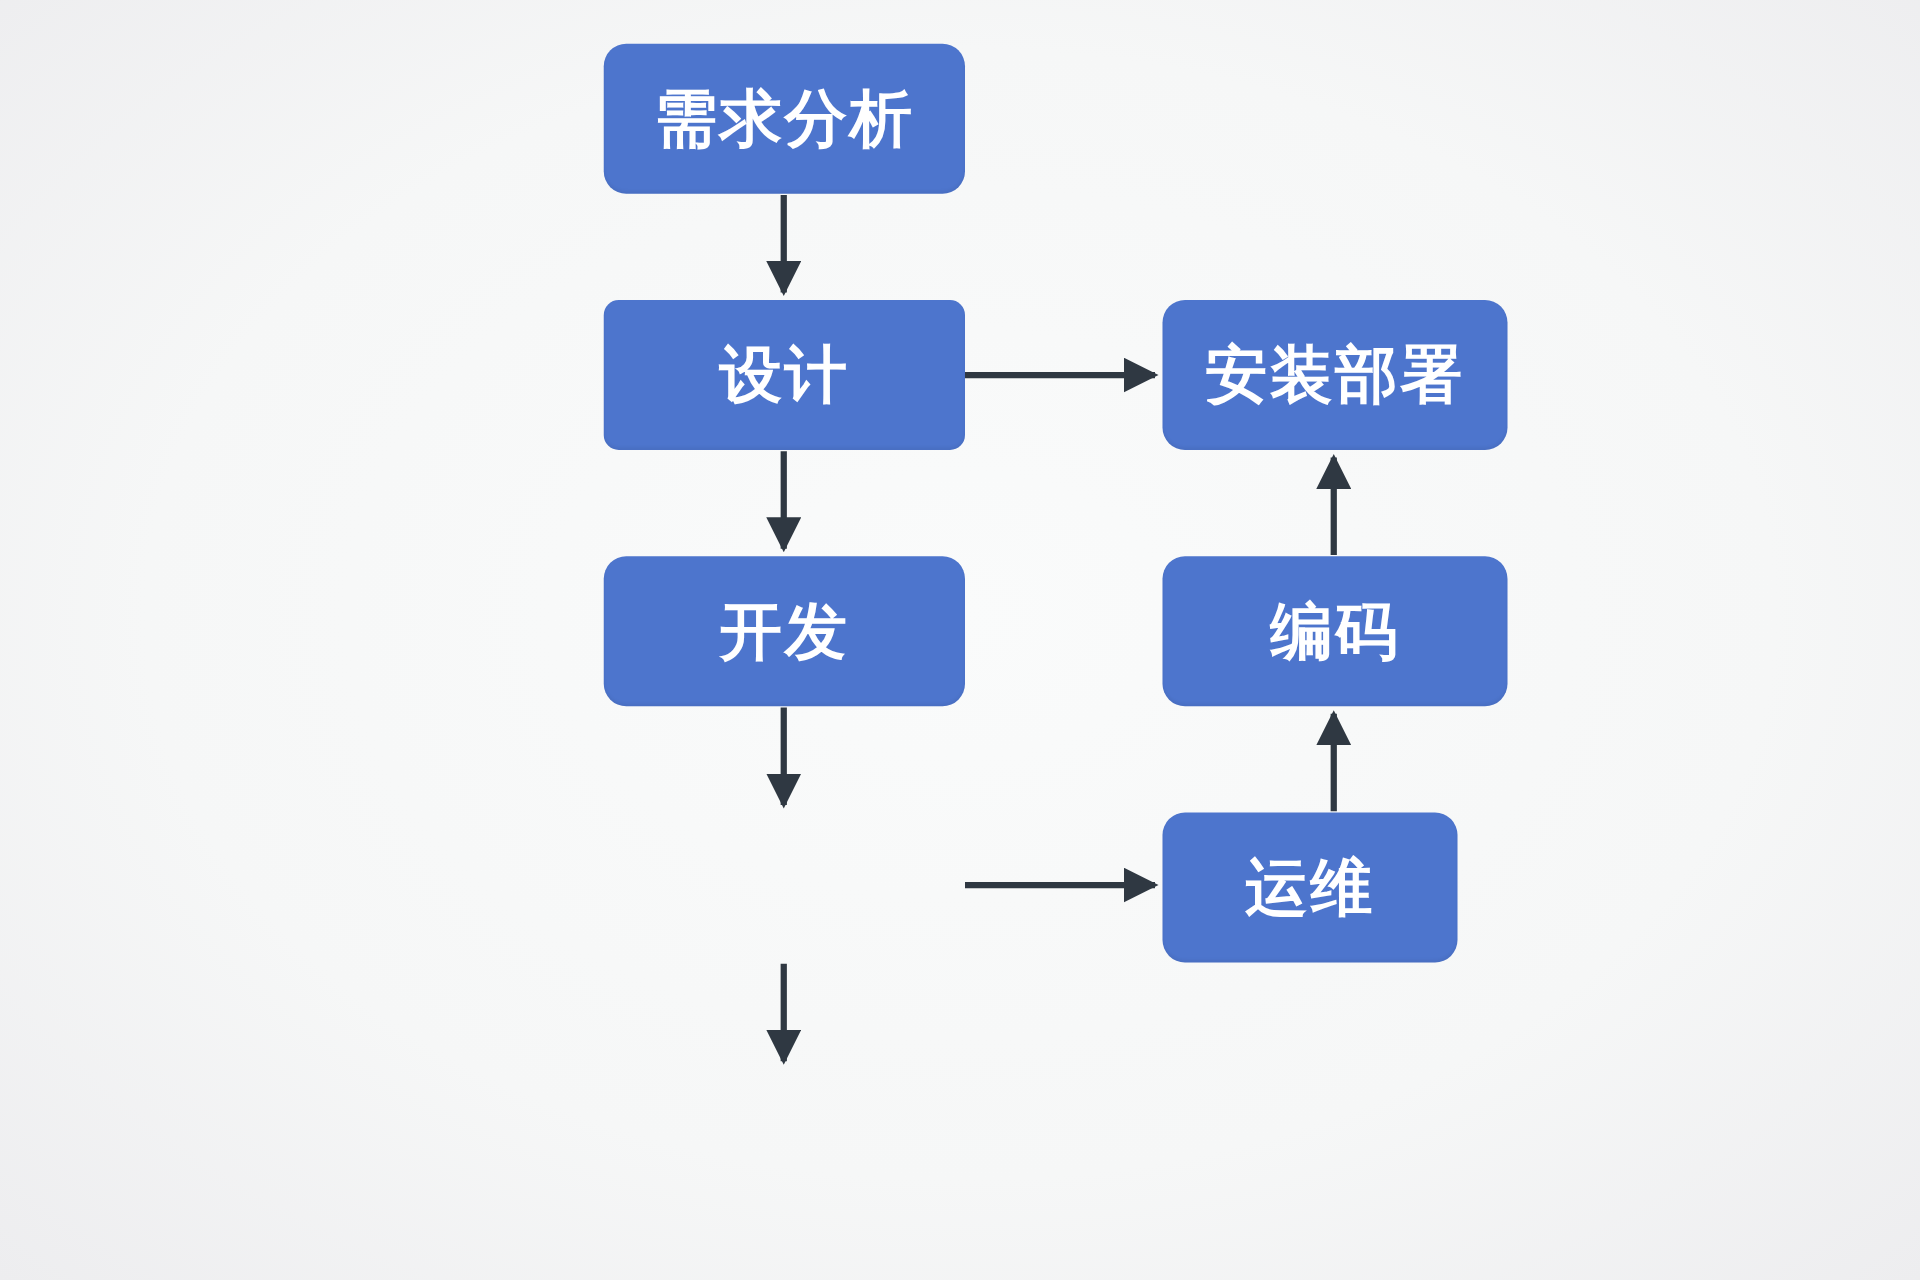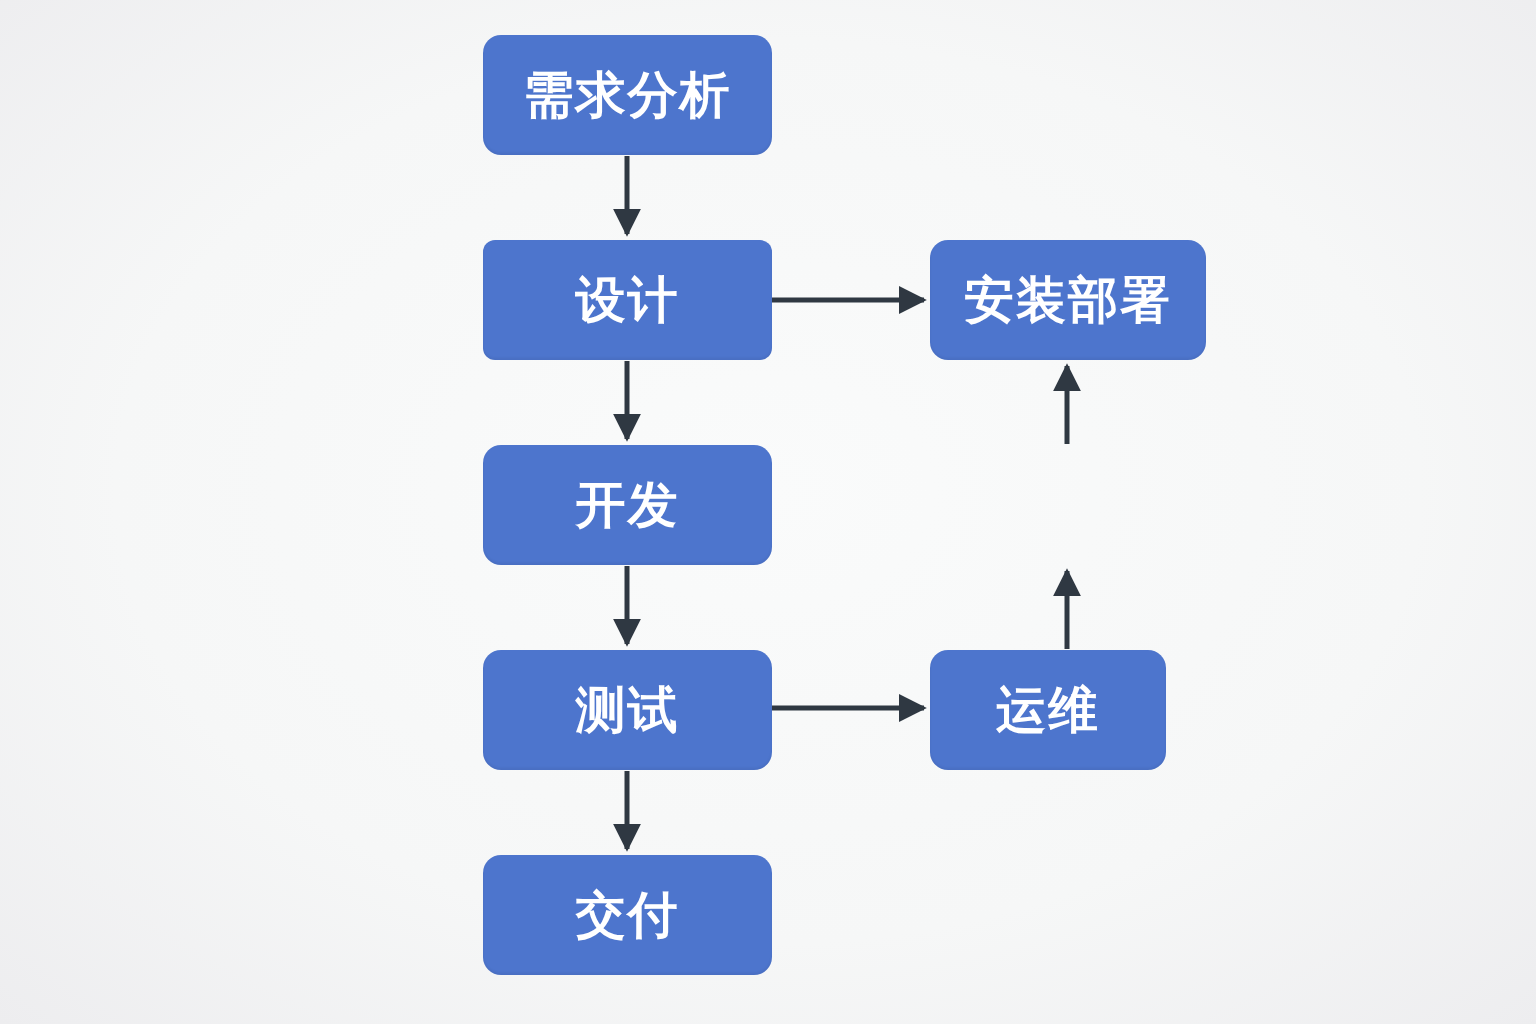--- a/index.html
+++ b/index.html
@@ -70,26 +70,23 @@
   </div>
 
   <div class="node n-develop">
     <span>开发</span>
   </div>
 
   <div class="node n-install">
     <span>安装部署</span>
   </div>
 
+  <div class="node n-coding">
+    <span>编码</span>
+  </div>
 
-  <div class="node n-testing">
-    <span>测试</span>
-  </div>
 
   <div class="node n-operations">
     <span>运维</span>
   </div>
 
-  <div class="node n-delivery">
-    <span>交付</span>
-  </div>
 
 </div>
 
 </body></html>

